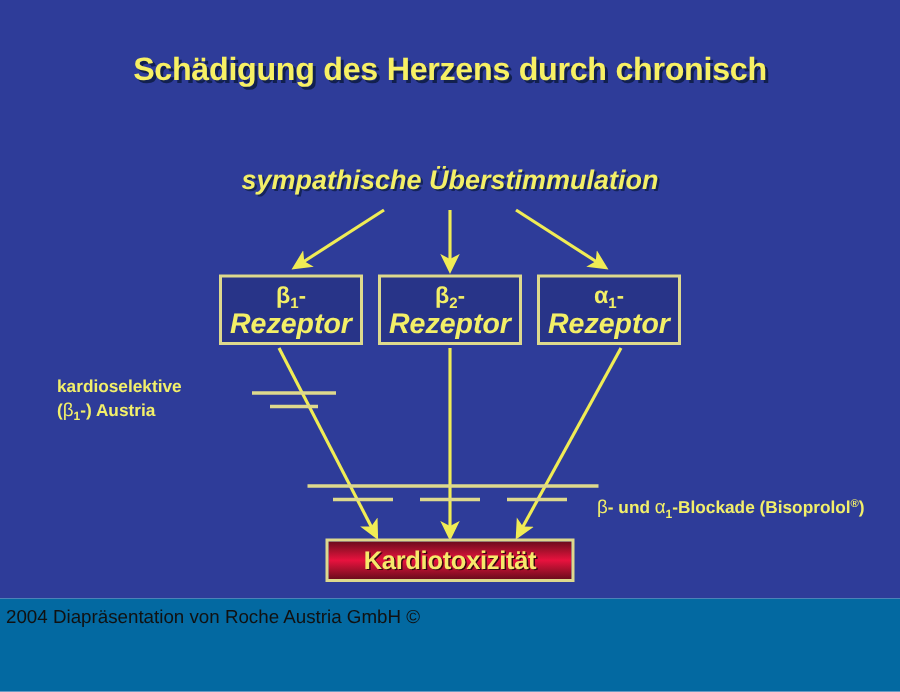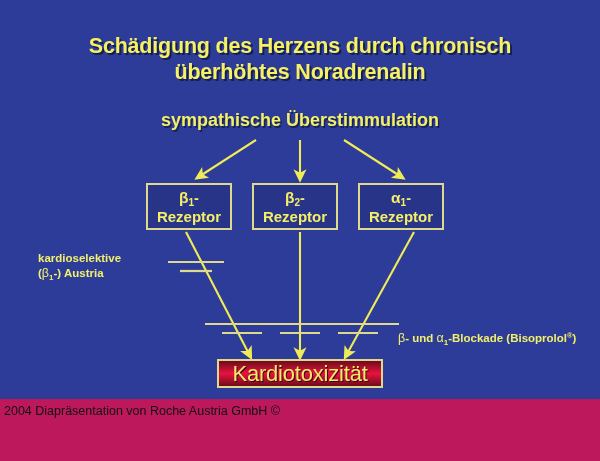--- a/index.html
+++ b/index.html
@@ -55,49 +55,50 @@
 
   
   #subtitle {
     left: 0;
     top: 110px;
     width: 600px;
     text-align: center;
     font-size: 18px;
     color: #f3ef67;
     text-shadow: 1.5px 1.5px 0 #15245a;
+    font-style: italic;
   }
 
   
   .rbox {
     position: absolute;
     border: 2px solid #ded98d;
     background: #283488;
     color: #f3ef67;
     font-weight: bold;
     text-align: center;
     font-size: 14.5px;
     line-height: 17px;
     padding-top: 4px;
     box-sizing: border-box;
-    width: 86px;
+    width: 96px;
     height: 47px;
   }
   .rbox .gl { font-size: 15.5px; }
   .rbox sub {
     font-size: 10px;
     vertical-align: baseline;
     position: relative;
     top: 3px;
   }
   #rbox-b1 { left: 146px; top: 183px; }
   #rbox-b2 { left: 252px; top: 183px; }
   #rbox-a1 { left: 358px; top: 183px; }
 
-  .rbox-line2 { font-size: 15px; }
+  .rbox-line2 { font-size: 19px; font-style: italic; }
 
   
   #anno-left {
     left: 38px;
     top: 251px;
     font-size: 11.5px;
     line-height: 15px;
     color: #f2ef6a;
     font-weight: bold;
     text-align: left;
@@ -141,34 +142,34 @@
         #a3102b 22%,
         #e8123e 50%,
         #a3102b 78%,
         #6d0b1c 100%);
     display: flex;
     align-items: center;
     justify-content: center;
   }
   #tox-label {
     color: #f7e96b;
-    font-weight: normal;
-    font-size: 22px;
+    font-weight: bold;
+    font-size: 17px;
     letter-spacing: -0.2px;
     text-shadow: 1px 1px 0 #3a0610;
   }
 
   
   #footer {
     position: absolute;
     left: 0;
     top: 399px;
     width: 600px;
     height: 62px;
-    background: #be185d;
+    background: #0369a1;
   }
   #footer-text {
     position: absolute;
     left: 4px;
     top: 5px;
     color: #111111;
     font-size: 12.5px;
     font-weight: normal;
     white-space: nowrap;
   }
@@ -213,21 +214,20 @@
     <g>
       <line x1="205" y1="324" x2="399" y2="324" stroke="#ded98d" stroke-width="2.2"></line>
       <line x1="222" y1="333" x2="262" y2="333" stroke="#ded98d" stroke-width="2.2"></line>
       <line x1="280" y1="333" x2="320" y2="333" stroke="#ded98d" stroke-width="2.2"></line>
       <line x1="338" y1="333" x2="378" y2="333" stroke="#ded98d" stroke-width="2.2"></line>
     </g>
   </svg>
 
   <div class="txt" id="title">
     <span>Schädigung des Herzens durch chronisch</span><br>
-    <span>überhöhtes Noradrenalin</span>
   </div>
 
   <div class="txt" id="subtitle">sympathische Überstimmulation</div>
 
   <div class="rbox" id="rbox-b1">
     <span class="gl">β</span><sub>1</sub><span>-</span><br>
     <span class="rbox-line2">Rezeptor</span>
   </div>
 
   <div class="rbox" id="rbox-b2">

